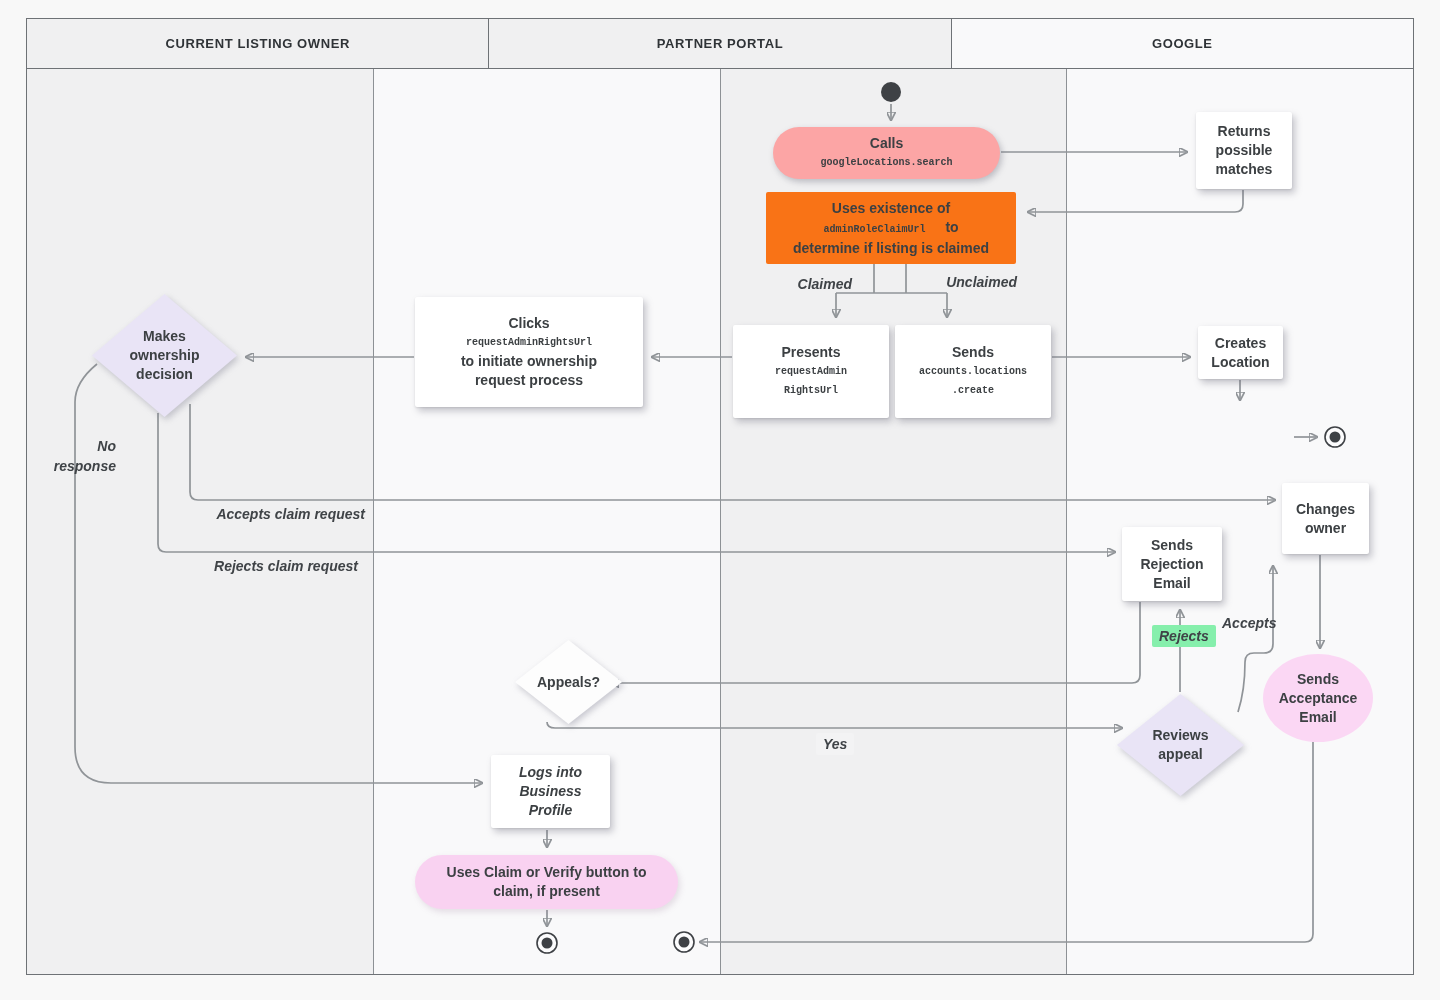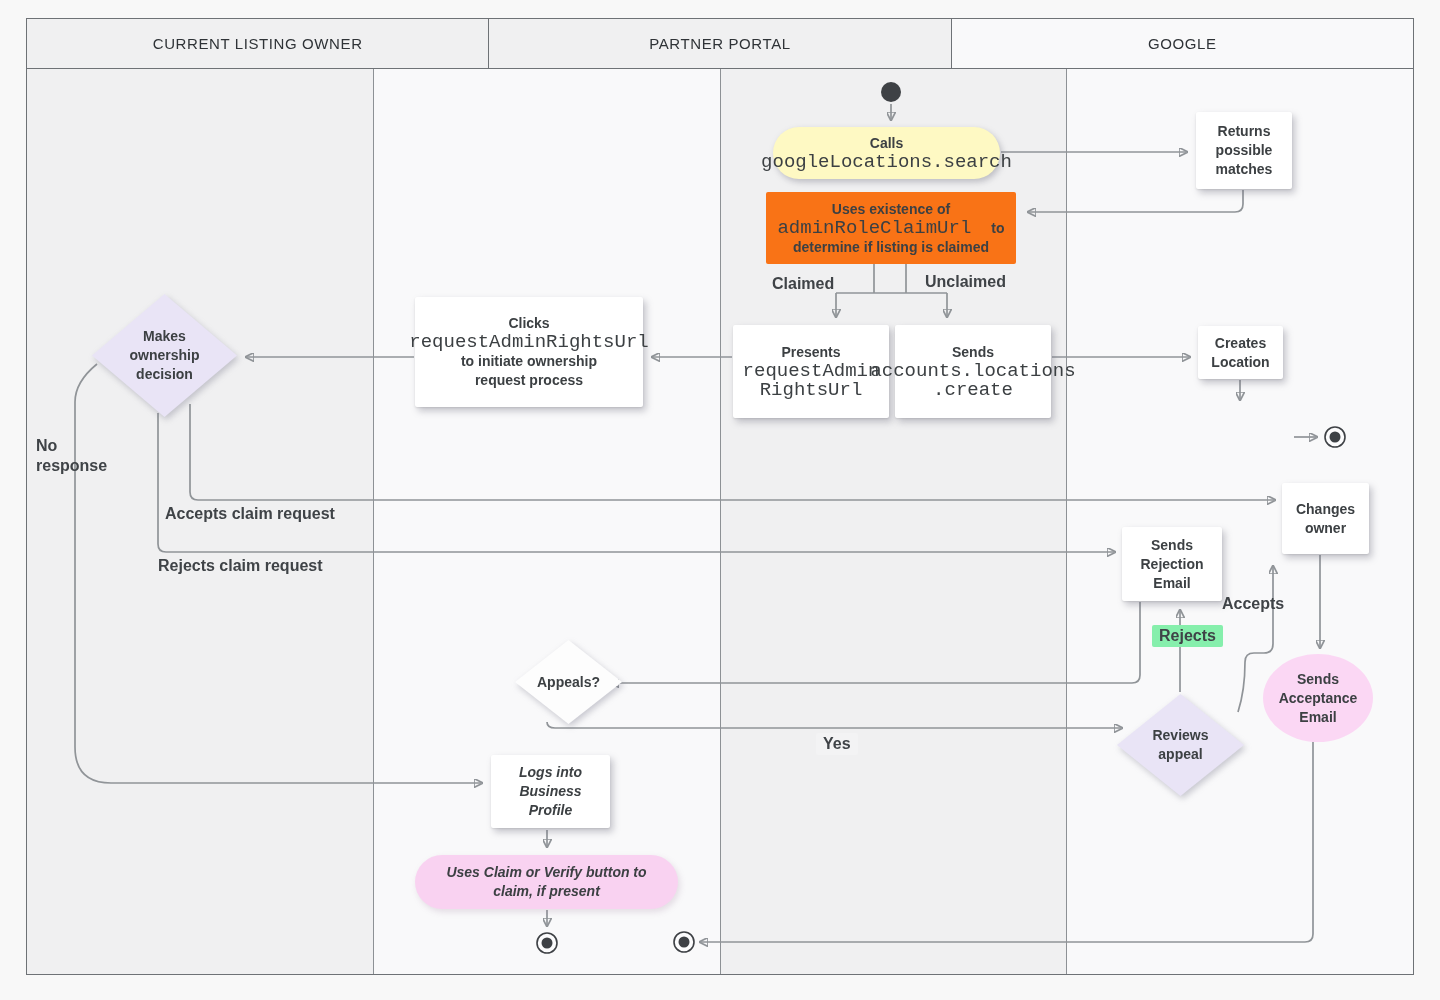--- a/index.html
+++ b/index.html
@@ -6,57 +6,57 @@
   html,body { width:1440px; height:1000px; background:#f8f8f8; overflow:hidden;
     font-family:"Liberation Sans", sans-serif; color:#3c4043; }
   #stage { position:relative; width:1440px; height:1000px; }
 
   
   #frame { position:absolute; left:26px; top:18px; width:1388px; height:957px;
     border:1px solid #6e7276; display:flex; flex-direction:column; }
   .lane-headers { display:flex; height:50px; border-bottom:1px solid #6e7276; }
   .lane-bodies  { display:flex; flex:1; }
   .hcell { flex:1; display:flex; align-items:center; justify-content:center;
-    font-weight:normal; font-size:15px; letter-spacing:.6px; color:#2f3337;
+    font-weight:bold; font-size:13px; letter-spacing:.6px; color:#2f3337;
     border-right:1px solid #6e7276; text-transform:uppercase; }
   .hcell:last-child, .bcell:last-child { border-right:none; }
   .bcell { flex:1; border-right:1px solid #8d9195; }
   .shade-a { background:#f0f0f1; }
   .shade-b { background:#f9f9fa; }
 
   
   #wires { position:absolute; left:0; top:0; width:1440px; height:1000px; z-index:2; }
   #wires path { fill:none; stroke:#909498; stroke-width:1.7px; }
 
   
   .node { position:absolute; z-index:3; display:flex; flex-direction:column;
     align-items:center; justify-content:center; text-align:center;
     font-size:14px; line-height:19px; }
   .b { font-weight:bold; }
   .pre { white-space:pre-line; }
-  .code { font-family:"Liberation Mono", monospace; font-size:19px; font-weight:normal; }
+  .code { font-family:"Liberation Mono", monospace; font-size:10px; font-weight:bold; }
   .suffix { margin-left:20px; }
   .box { background:#ffffff; border-radius:2px;
     box-shadow:3px 4px 7px rgba(110,110,125,.38), 0 1px 2px rgba(0,0,0,.10); font-weight:bold; }
   .flat { background:#f97316; border-radius:2px; font-weight:bold; }
-  .pill-teal { background:#fef9c3; border-radius:27px;
+  .pill-teal { background:#fca5a5; border-radius:27px;
     box-shadow:2px 3px 6px rgba(110,110,125,.40); }
   .pill-pink { background:#f9d2f1; border-radius:29px;
     box-shadow:2px 3px 6px rgba(150,120,150,.22); font-weight:bold; }
   .ellipse-pink { background:#fbd7f4; border-radius:50%; font-weight:bold; }
   .dwrap { position:absolute; z-index:3; filter:drop-shadow(2px 3px 3px rgba(110,110,130,.35)); }
   .diamond { width:100%; height:100%; display:flex; align-items:center; justify-content:center;
     text-align:center; font-weight:bold; font-size:14px; line-height:19px;
     clip-path:polygon(50% 0, 100% 50%, 50% 100%, 0 50%); }
   .d-lav { background:#e9e4f6; }
   .d-white { background:#fdfdfd; }
 
   
-  .elabel { position:absolute; z-index:4; font-weight:bold; font-size:16px;
-    line-height:20px; color:#3f4347; text-align:left; }
+  .elabel { position:absolute; z-index:4; font-weight:bold; font-size:14px;
+    line-height:20px; color:#3f4347; text-align:right;font-style:italic; }
   .tag { padding:1px 7px; border-radius:2px; }
   .tag-grey { background:#86efac; }
   .tag-soft { background:#f3f3f4; }
 </style>
 </head>
 <body>
 
 <div id="stage">
 
   <div id="frame">
@@ -202,26 +202,26 @@
 Email</div>
 
   <div class="dwrap" style="left:515px; top:640px; width:107px; height:84px;">
     <div class="diamond d-white">Appeals?</div>
   </div>
 
   <div class="node box pre" style="left:491px; top:755px; width:119px; height:73px;font-style:italic;">Logs into
 Business
 Profile</div>
 
-  <div class="node pill-pink pre" style="left:415px; top:855px; width:263px; height:54px;font-style:italic;">Uses Claim or Verify button to
+  <div class="node pill-pink pre" style="left:415px; top:855px; width:263px; height:54px;">Uses Claim or Verify button to
 claim, if present</div>
 
   <div class="elabel" style="left:772px; top:274px; width:80px;">Claimed</div>
   <div class="elabel" style="left:925px; top:272px; width:92px;">Unclaimed</div>
   <div class="elabel pre" style="left:36px; top:436px; width:80px;">No
 response</div>
   <div class="elabel" style="left:165px; top:504px; width:200px;">Accepts claim request</div>
   <div class="elabel" style="left:158px; top:556px; width:200px;">Rejects claim request</div>
   <div class="elabel tag tag-grey" style="left:1152px; top:625px;">Rejects</div>
-  <div class="elabel" style="left:1222px; top:594px;">Accepts</div>
+  <div class="elabel" style="left:1222px; top:613px;">Accepts</div>
   <div class="elabel tag tag-soft" style="left:816px; top:733px;">Yes</div>
 
 </div>
 
 </body></html>

